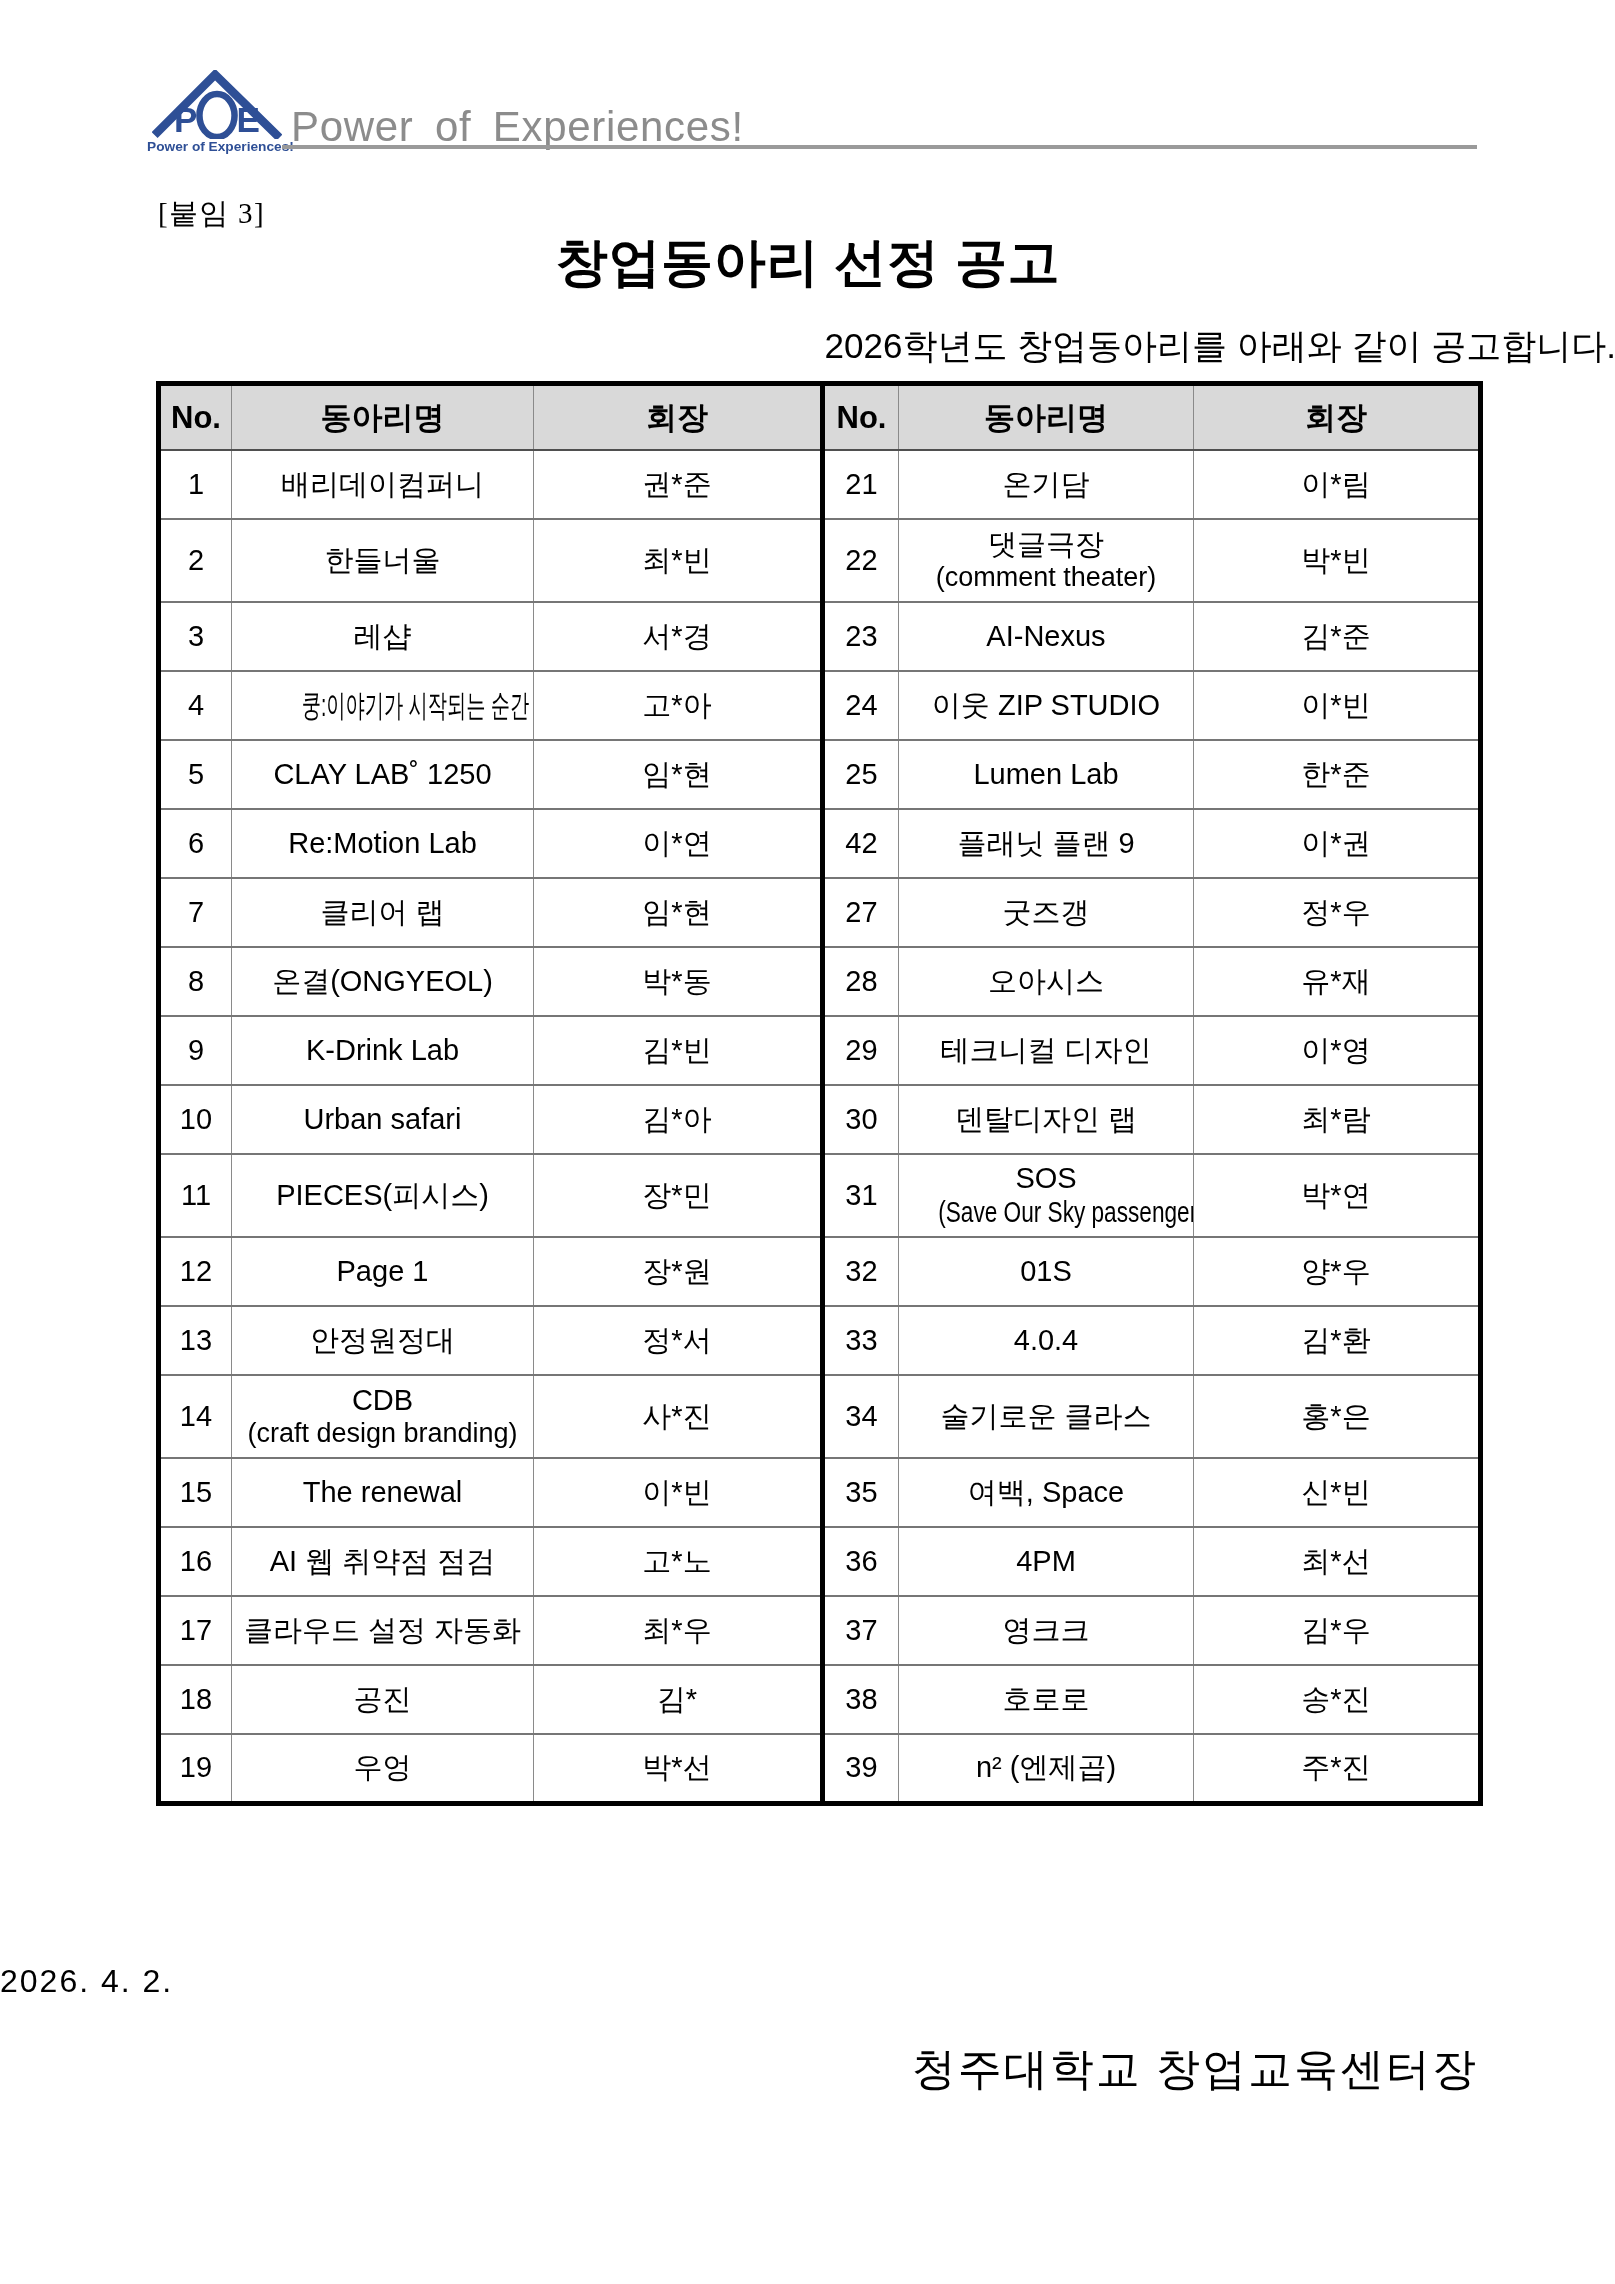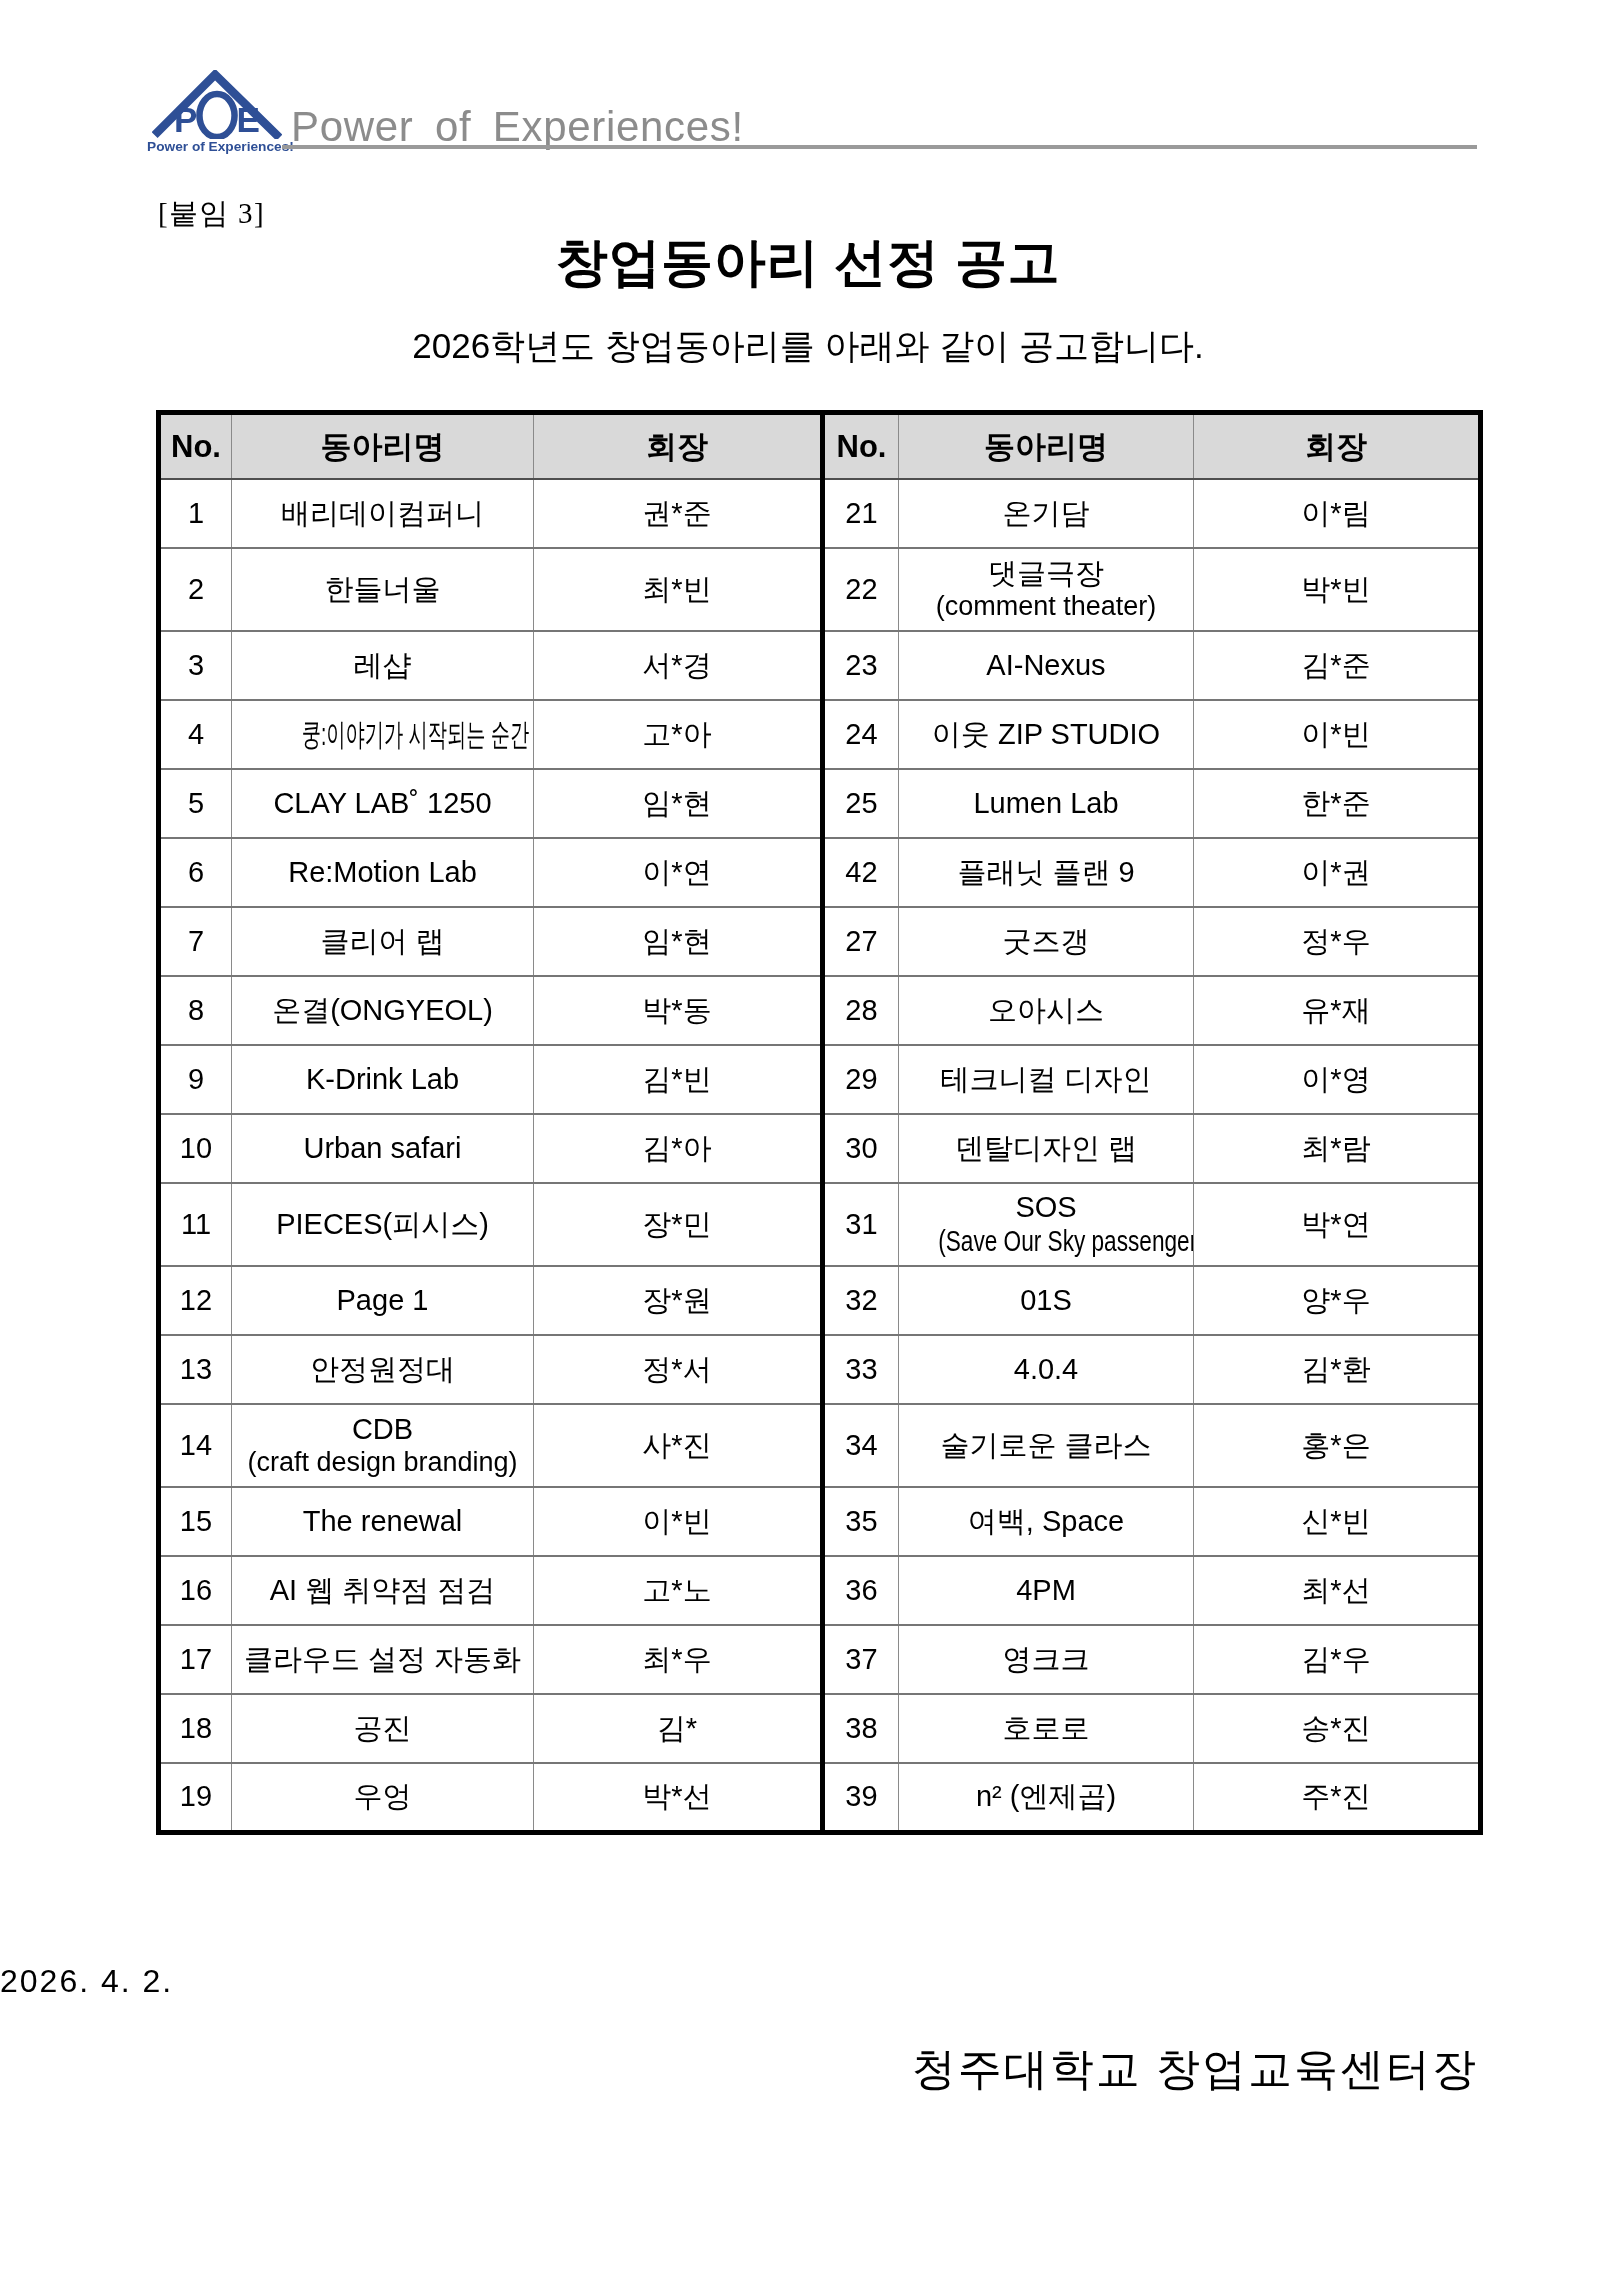--- a/index.html
+++ b/index.html
@@ -32,36 +32,36 @@
     position:absolute;left:158px;top:194px;
     font-family:"Liberation Serif","DejaVu Serif",serif;
     font-size:29px;letter-spacing:1.3px;
   }
   #page-title{
     position:absolute;left:0;top:228px;width:100%;
     text-align:center;font-size:52px;font-weight:bold;letter-spacing:0.7px;
   }
   #page-subtitle{
     position:absolute;left:0;top:323px;width:100%;
-    text-align:center;font-size:35px;letter-spacing:0px;
+    text-align:right;font-size:35px;letter-spacing:0px;
   }
   
   #clubs-table{
     position:absolute;left:156px;top:381px;
     width:1322px;
     border-collapse:collapse;table-layout:fixed;
     font-size:29px;
   }
   #clubs-table th,#clubs-table td{
     text-align:center;vertical-align:middle;
     border-left:1.3px solid #8a8a8a;border-right:1.3px solid #8a8a8a;
     border-top:2px solid #767676;border-bottom:2px solid #767676;
     padding:0;overflow:hidden;
   }
-  #clubs-table{border:5.9px solid #000;margin-top:29px;}
+  #clubs-table{border:5.9px solid #000;}
   #clubs-table th{
     background:#d9d9d9;font-weight:bold;font-size:31px;height:63px;
     border-bottom:2px solid #4f4f4f;
   }
   #clubs-table .mid{border-left:5.9px solid #000;}
   #clubs-table tr.std{height:69px;}
   #clubs-table tr.tall{height:83px;}
   .name-line2{font-size:27px;line-height:1.15;display:block;}
   .name-line1{display:block;line-height:1.15;}
   .squeeze-strong{display:inline-block;white-space:nowrap;transform:scaleX(0.62);transform-origin:50% 50%;font-size:31px;}

